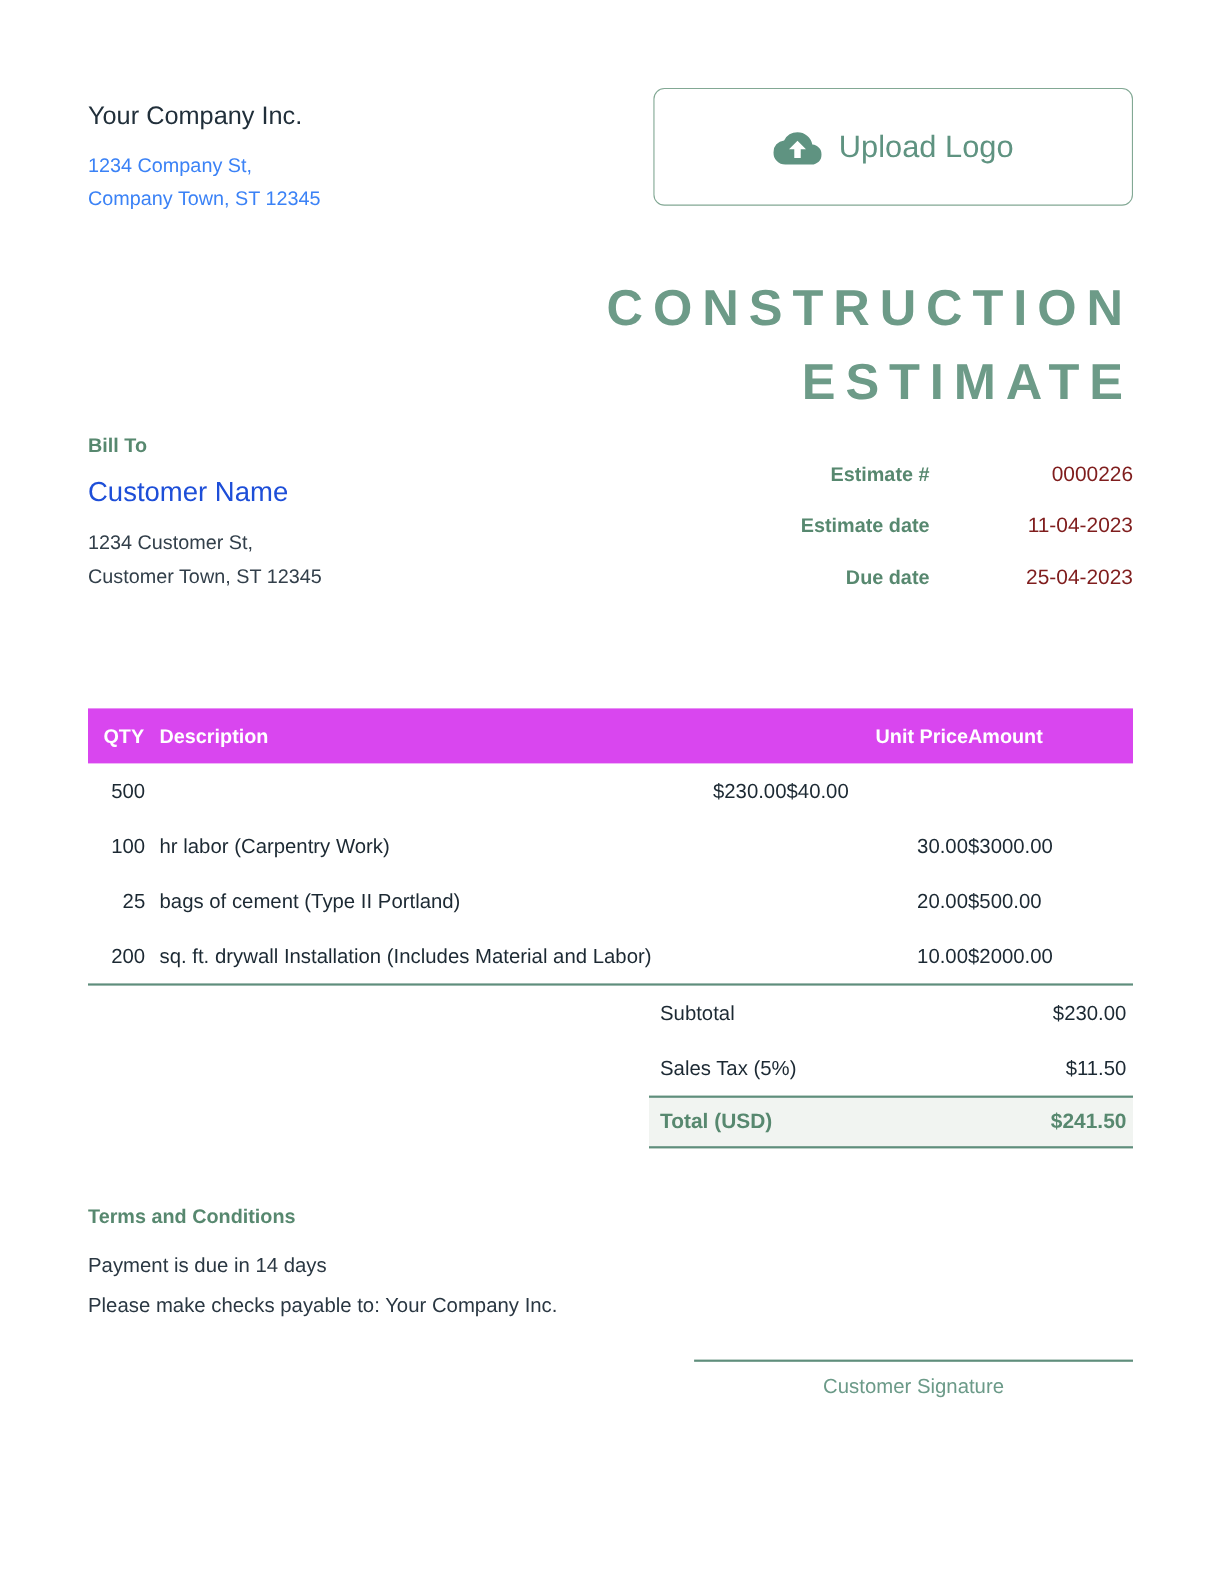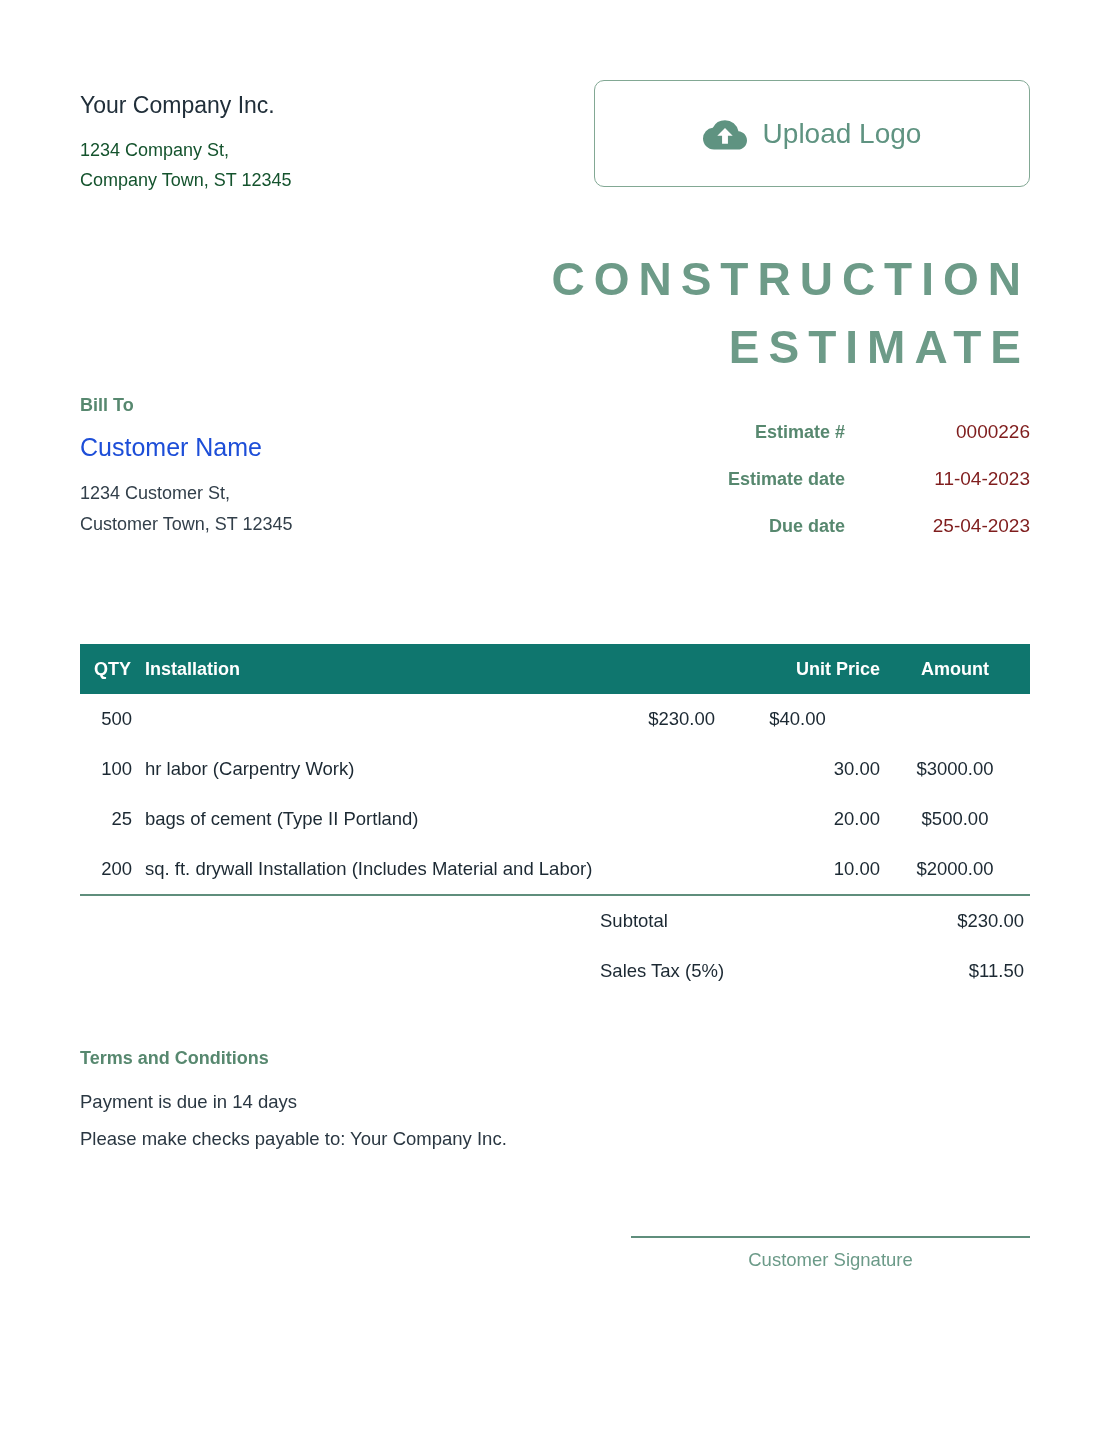--- a/index.html
+++ b/index.html
@@ -9,21 +9,21 @@
     font-family: "Liberation Sans", sans-serif;
     color: #22313c;
     overflow: hidden;
   }
   .page { width: 1110px; height: 1436px; padding: 0 80px; position: relative; }
 
   
   .header-row { display: flex; justify-content: space-between; padding-top: 80px; gap: 39px; }
   .company-block { padding-top: 12px; }
   .company-name { font-size: 23px; color: #212f3a; margin-bottom: 16px; }
-  .company-address { font-size: 18px; line-height: 30px; color: #14532d; }
+  .company-address { font-size: 18px; line-height: 30px; color: #3b82f6; }
 
   .upload-btn {
     width: 436px; height: 107px;
     border: 1px solid #82a894; border-radius: 10px;
     display: flex; align-items: center; justify-content: center; gap: 16px;
     background: #ffffff; cursor: pointer;
   }
   .upload-btn .label { font-size: 28px; color: #5f9381; }
 
   
@@ -41,29 +41,29 @@
 
   .meta-block { width: 380px; margin-top: 26px; }
   .meta-row { display: flex; justify-content: flex-end; align-items: baseline; margin-bottom: 25px; }
   .meta-label { font-size: 18px; font-weight: bold; color: #57886f; text-align: right; flex: 1; }
   .meta-value { font-size: 19px; color: #7f1d1d; text-align: right; width: 185px; }
 
   
   .items-table { margin-top: 82px; border-bottom: 2px solid #5f8e7c; }
   .t-row { display: grid; grid-template-columns: 52px 1fr 165px 150px; align-items: center; }
   .t-head {
-    background: #0f766e; color: #ffffff; height: 50px; font-weight: bold; font-size: 18px;
+    background: #d946ef; color: #ffffff; height: 50px; font-weight: bold; font-size: 18px;
   }
   .t-head .c-qty { padding-left: 14px; text-align: left; }
   .t-body { height: 50px; font-size: 18.5px; color: #1c2933; }
   .c-qty { text-align: right; }
   .t-body .c-qty { padding-right: 0; }
   .c-desc { padding-left: 13px; text-align: left; }
   .c-price { text-align: right; }
-  .c-amount { text-align: center; padding-right: 0; }
+  .c-amount { text-align: left; padding-right: 0; }
 
   
   .totals { width: 440px; margin-left: auto; }
   .totals-row {
     display: flex; justify-content: space-between; align-items: center;
     height: 50px; padding: 0 6px 0 10px; font-size: 18.5px; color: #1c2933;
   }
   .totals-row.total {
     background: #f1f4f1; border-top: 2px solid #5f8e7c; border-bottom: 2px solid #5f8e7c;
     font-weight: bold; color: #57886f; font-size: 19px; height: 48px;
@@ -131,21 +131,21 @@
       <div class="meta-row">
         <div class="meta-label">Due date</div>
         <div class="meta-value">25-04-2023</div>
       </div>
     </div>
   </div>
 
   <div class="items-table">
     <div class="t-row t-head">
       <div class="c-qty">QTY</div>
-      <div class="c-desc">Installation</div>
+      <div class="c-desc">Description</div>
       <div class="c-price">Unit Price</div>
       <div class="c-amount">Amount</div>
     </div>
 
     <div class="t-row t-body">
       <div class="c-qty">500</div>
       <div class="c-price">$230.00</div>
       <div class="c-amount">$40.00</div>
     </div>
     <div class="t-row t-body">
@@ -170,20 +170,24 @@
 
   <div class="totals">
     <div class="totals-row">
       <div>Subtotal</div>
       <div>$230.00</div>
     </div>
     <div class="totals-row">
       <div>Sales Tax (5%)</div>
       <div>$11.50</div>
     </div>
+    <div class="totals-row total">
+      <div>Total (USD)</div>
+      <div>$241.50</div>
+    </div>
   </div>
 
   <div class="terms">
     <div class="section-label">Terms and Conditions</div>
     <div class="terms-line">Payment is due in 14 days</div>
     <div class="terms-line">Please make checks payable to: Your Company Inc.</div>
   </div>
 
   <div class="signature">
     <div class="signature-line"></div>

